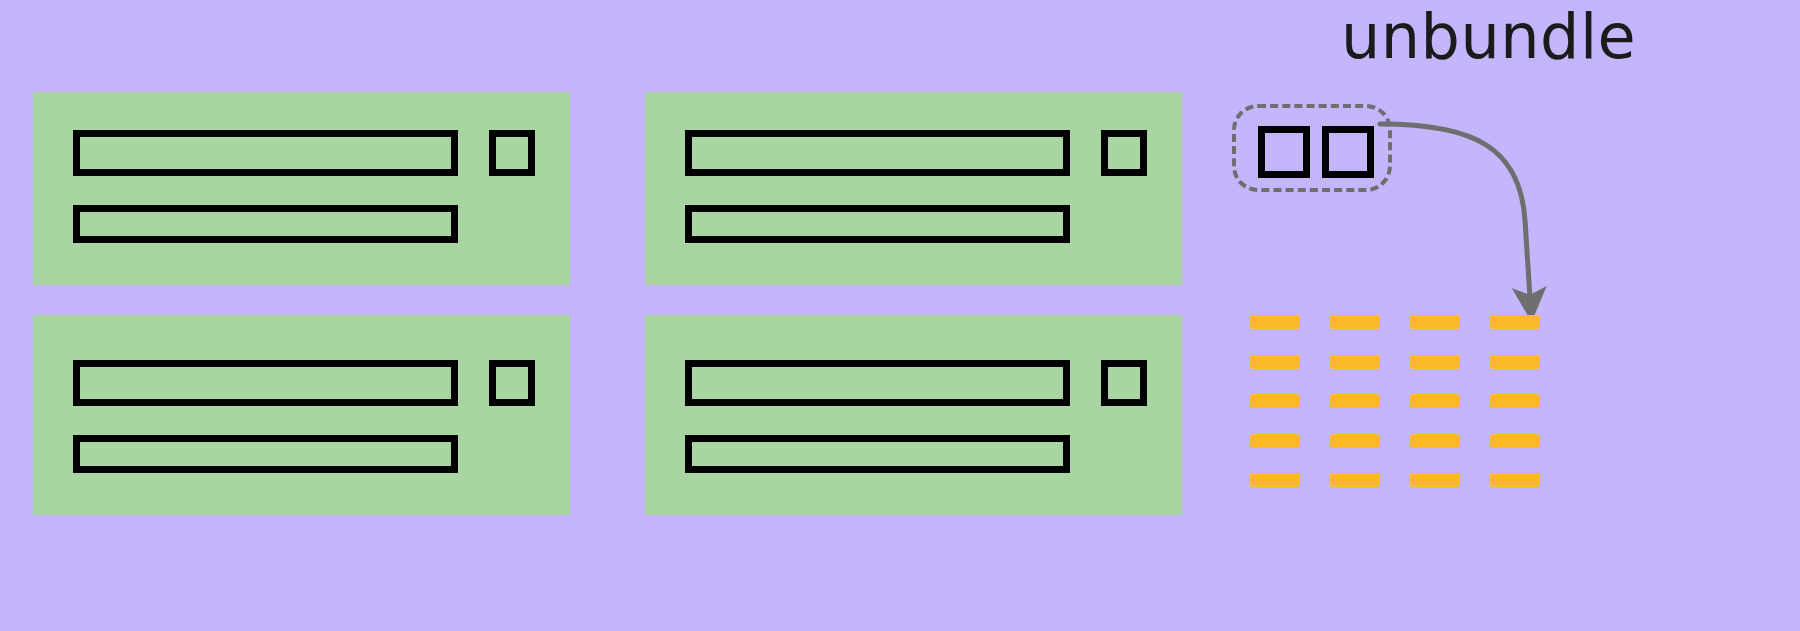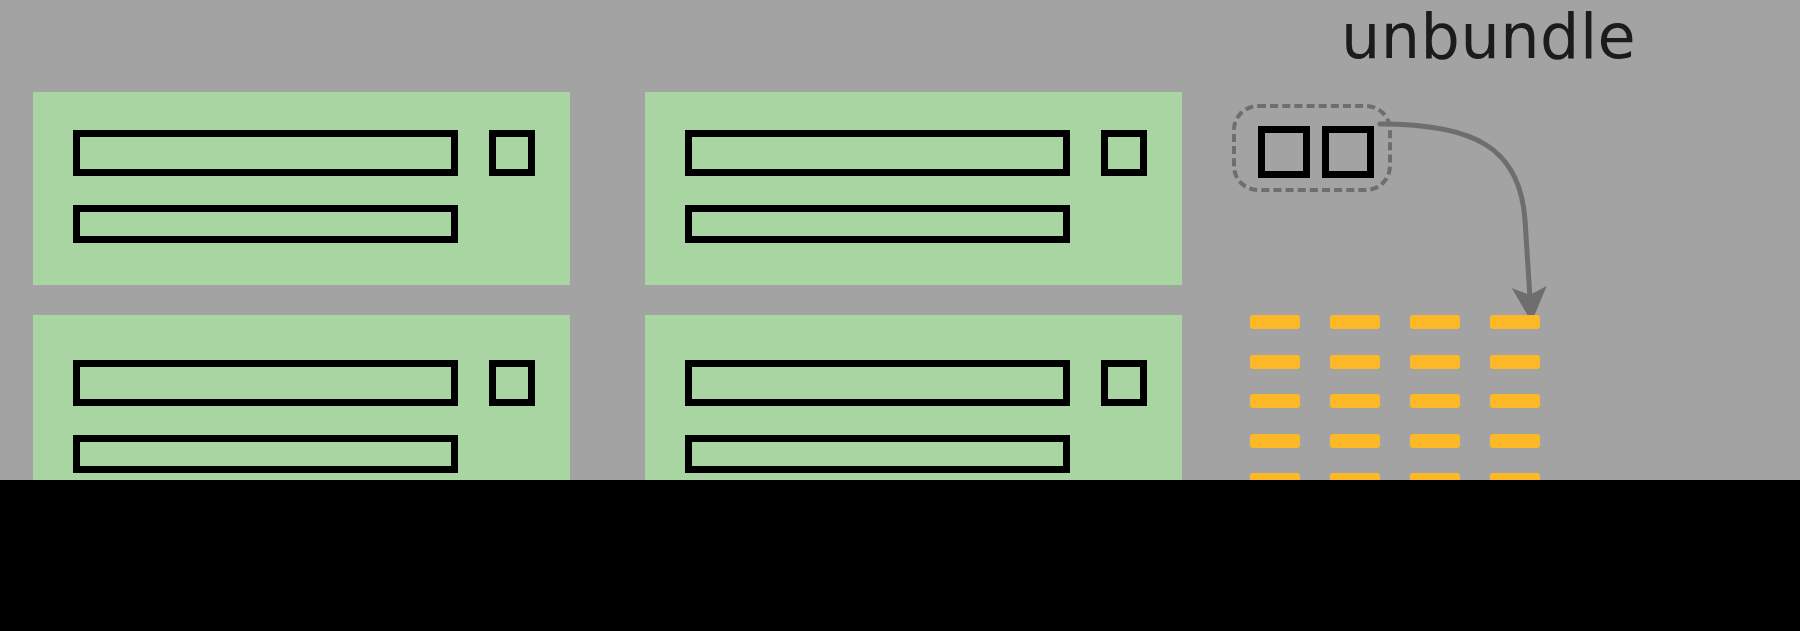--- a/index.html
+++ b/index.html
@@ -104,21 +104,21 @@
   .dash-cell {
     width: 50px;
     height: 14px;
     background: #fcb827;
     border-radius: 3px;
   }
 </style>
 </head>
 <body>
 
-<div id="stage" style="width: 1800px; height: 480px; background: #a3a3a3;">
+<div id="stage" style="width: 1800px; height: 631px; background: #c4b5fd;">
 
   <div id="unbundle-label" style="color: rgb(27, 27, 27);">unbundle</div>
 
   <div class="panel" id="panel-top-left" style="left: 33px; top: 92px; width: 537px; height: 193px; background: rgb(168, 213, 162);">
     <div class="panel-bar" style="left:40px;top:38px;width:385px;height:46px;"></div>
     <div class="panel-square" style="left:456px;top:38px;width:46px;height:46px;"></div>
     <div class="panel-bar" style="left:40px;top:113px;width:385px;height:38px;"></div>
   </div>
 
   <div class="panel" id="panel-top-right" style="left: 645px; top: 92px; width: 537px; height: 193px; background: rgb(168, 213, 162);">

